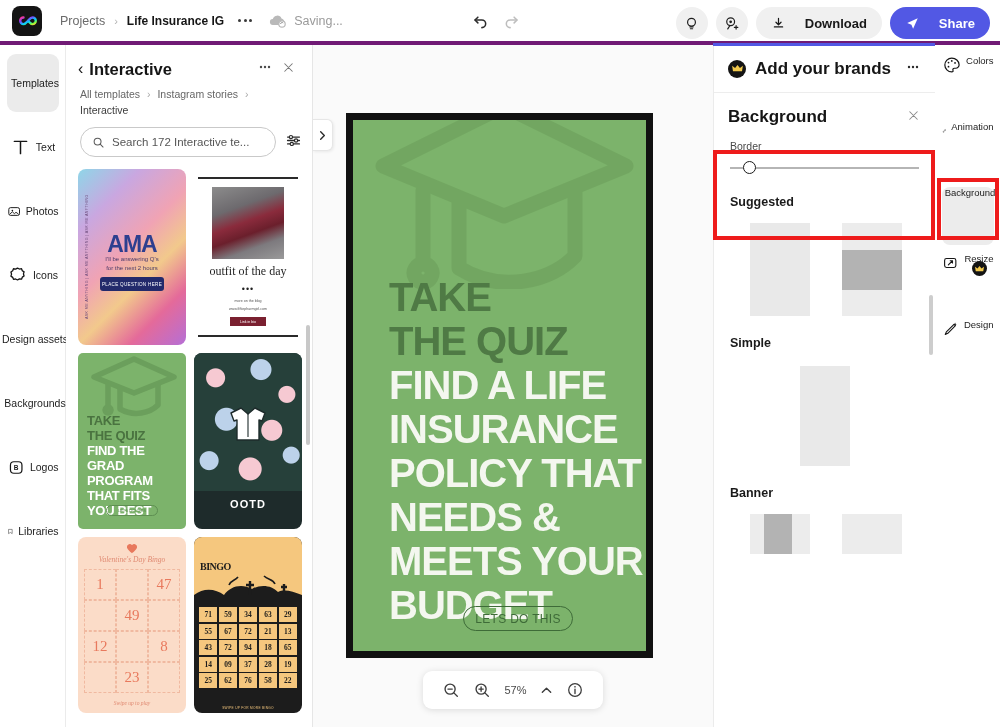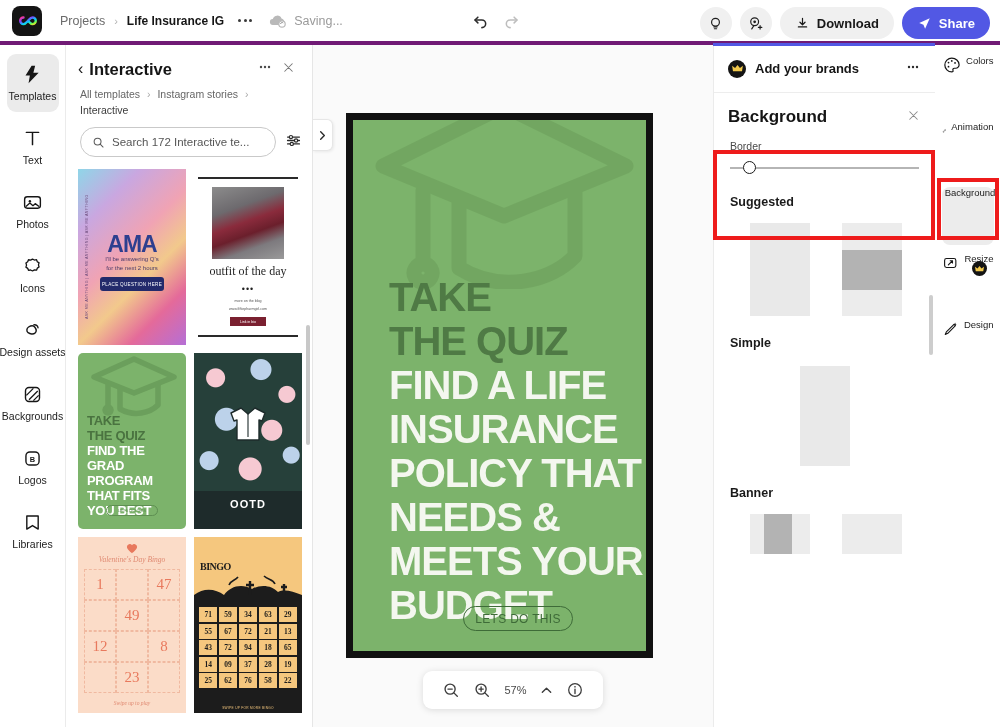--- a/index.html
+++ b/index.html
@@ -32,35 +32,35 @@
 
   .undo-redo { position:absolute; left:470px; top:11px; display:flex; gap:14px; }
 
   .topright { position:absolute; right:10px; top:7px; display:flex; align-items:center; gap:8px; }
   .round-btn {
     width:32px; height:32px; border-radius:50%; background:#f0f0f0;
     display:flex; align-items:center; justify-content:center; cursor:pointer;
   }
   .pill {
     height:32px; border-radius:16px; background:#f0f0f0; display:flex;
-    align-items:center; gap:7px; padding:0 15px; cursor:pointer;
+    align-items:center; gap:19px; padding:0 15px; cursor:pointer;
   }
   .pill span { font-size:13px; font-weight:bold; color:#181818; }
   .pill.share { background:#5258e4; }
   .pill.share span { color:#fff; }
 
   
   #leftrail {
     position:absolute; left:0; top:45px; width:66px; height:682px;
     background:#fff; border-right:1px solid #ebebeb;
     display:flex; flex-direction:column; align-items:center; padding-top:9px;
   }
   .rail-item {
     width:52px; height:58px; border-radius:9px; margin-bottom:6px;
-    display:flex; flex-direction:column; align-items:center; justify-content:center;
+    display:flex; flex-direction:row; align-items:center; justify-content:center;
     gap:5px; cursor:pointer;
   }
   .rail-item.sel { background:#ebebeb; }
   .rail-lbl { font-size:10.5px; color:#1c1c1c; white-space:nowrap; }
 
   
   #tplpanel {
     position:absolute; left:66px; top:45px; width:247px; height:682px;
     background:#fff; border-right:1px solid #e6e6e6; overflow:hidden;
   }
@@ -72,21 +72,21 @@
   .crumbs .sp { color:#aaa; margin:0 4px; }
   .crumbs .cur { color:#3b3b3b; display:block; }
   .searchrow { display:flex; align-items:center; padding:9px 10px 0 14px; gap:9px; }
   .searchbox {
     flex:1; height:30px; border:1px solid #c9c9c9; border-radius:16px;
     display:flex; align-items:center; padding:0 11px; gap:7px; cursor:text;
   }
   .searchbox span { font-size:11.5px; color:#565656; }
 
   .tgrid { padding:12px 10px 0 12px; display:flex; flex-wrap:wrap; gap:8px; }
-  .tcard { width:108px; height:176px; border-radius:0; overflow:hidden; position:relative; cursor:pointer; background:#fff; }
+  .tcard { width:108px; height:176px; border-radius:8px; overflow:hidden; position:relative; cursor:pointer; background:#fff; }
 
   
   .ama { background:linear-gradient(135deg,#8fd6e8 0%,#c9a7e0 22%,#f0a3b4 45%,#f2c98c 62%,#e46a9a 80%,#b56fd6 100%); }
   .ama-side { position:absolute; left:3px; top:0; bottom:0; width:12px; font-size:3.6px;
     color:#6b4a7a; writing-mode:vertical-rl; transform:rotate(180deg); letter-spacing:.4px;
     display:flex; align-items:center; justify-content:center; white-space:nowrap; }
   .ama-t { position:absolute; left:0; right:0; top:62px; text-align:center;
     font-size:23px; font-weight:bold; color:#2d3f8f; letter-spacing:-1px; }
   .ama-s { position:absolute; left:0; right:0; top:86px; text-align:center; font-size:6px; color:#4a3a6a; line-height:9px; }
   .ama-b { position:absolute; left:22px; right:22px; top:108px; height:14px; border-radius:3px;
@@ -194,21 +194,21 @@
   
   #rightpanel {
     position:absolute; left:713px; top:45px; width:222px; height:682px;
     background:#fff; border-left:1px solid #ebebeb; overflow:hidden;
   }
   #accent { position:absolute; left:713px; top:43px; width:222px; height:3px; background:#5258e4; z-index:6; }
   .brandrow { display:flex; align-items:center; gap:9px; height:48px; padding:0 14px;
     border-bottom:1px solid #ededed; cursor:pointer; }
   .crown-badge { width:18px; height:18px; border-radius:50%; background:#141414;
     display:flex; align-items:center; justify-content:center; flex:none; }
-  .brandrow .bt { font-size:13px; font-weight:bold; color:#161616; flex:1; }
+  .brandrow .bt { font-size:17px; font-weight:bold; color:#161616; flex:1; }
 
   .bgtitle-row { display:flex; align-items:center; padding:14px 14px 0 14px; }
   .bgtitle { font-size:17px; font-weight:bold; color:#151515; flex:1; }
 
   .hl-box { position:absolute; left:713px; top:150px; width:222px; height:90px;
     border:4px solid #ee1b1b; z-index:4; pointer-events:none; }
 
   .ctl { padding:13px 16px 0 16px; }
   .ctl-lbl { font-size:10.5px; color:#4a4a4a; margin-bottom:9px; }
   .slider { position:relative; height:14px; }

